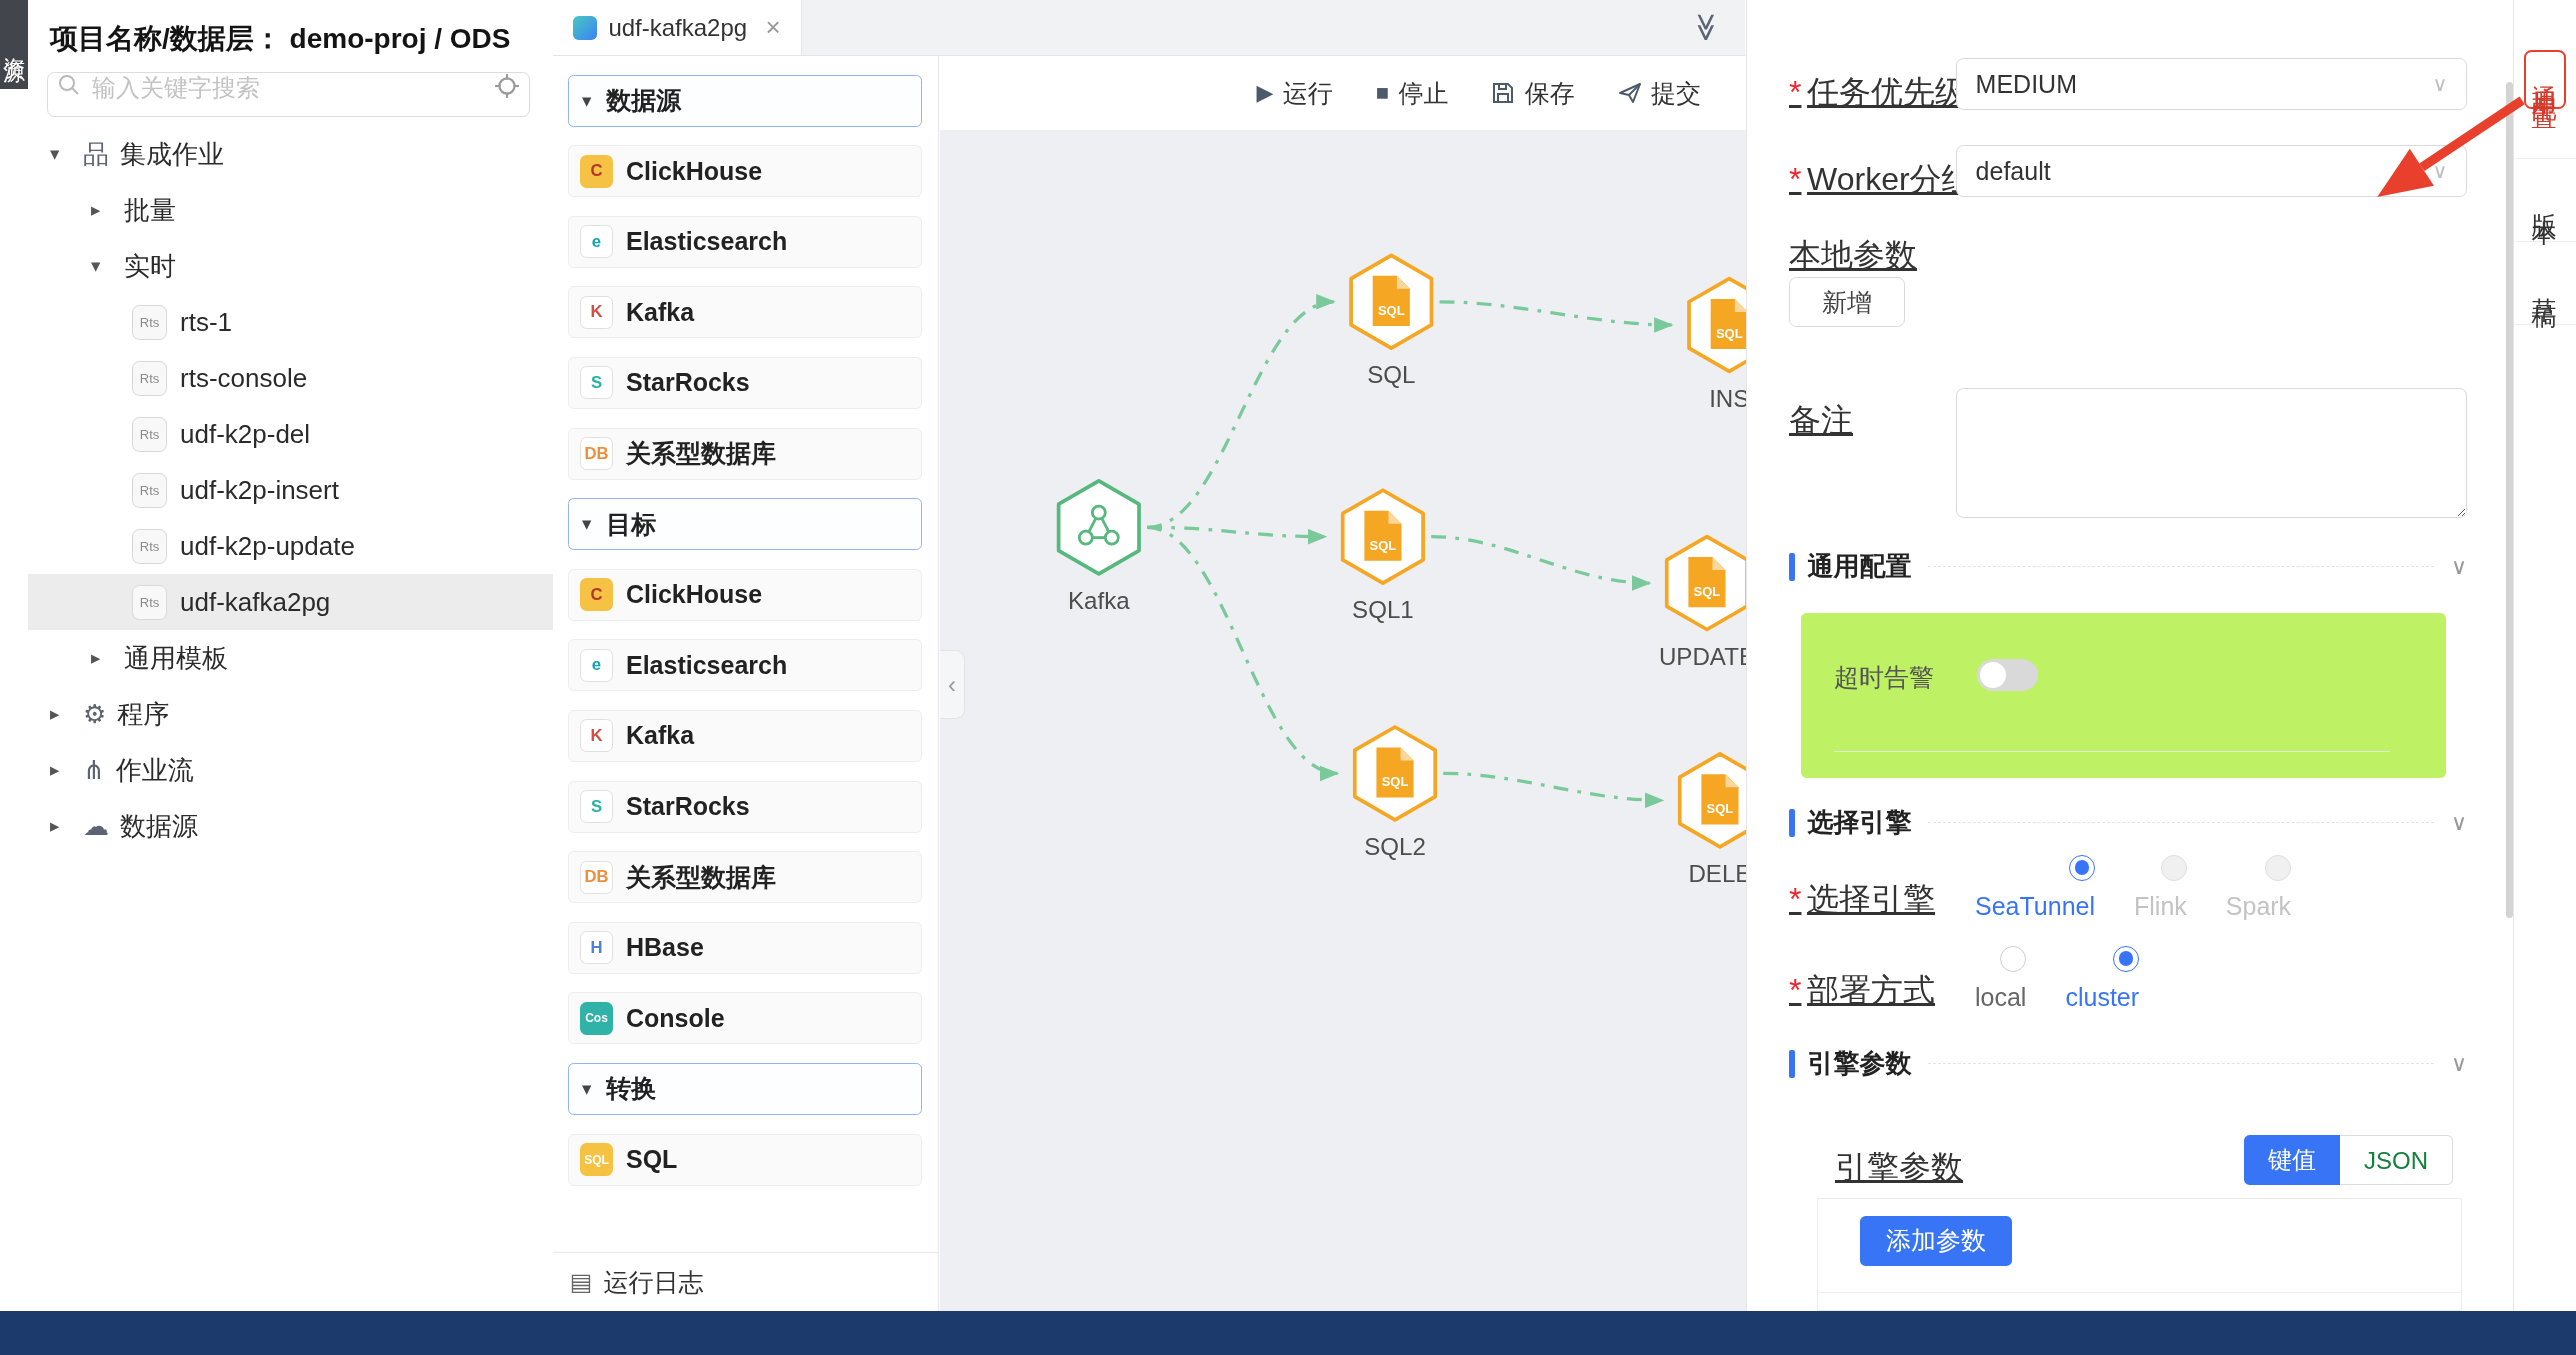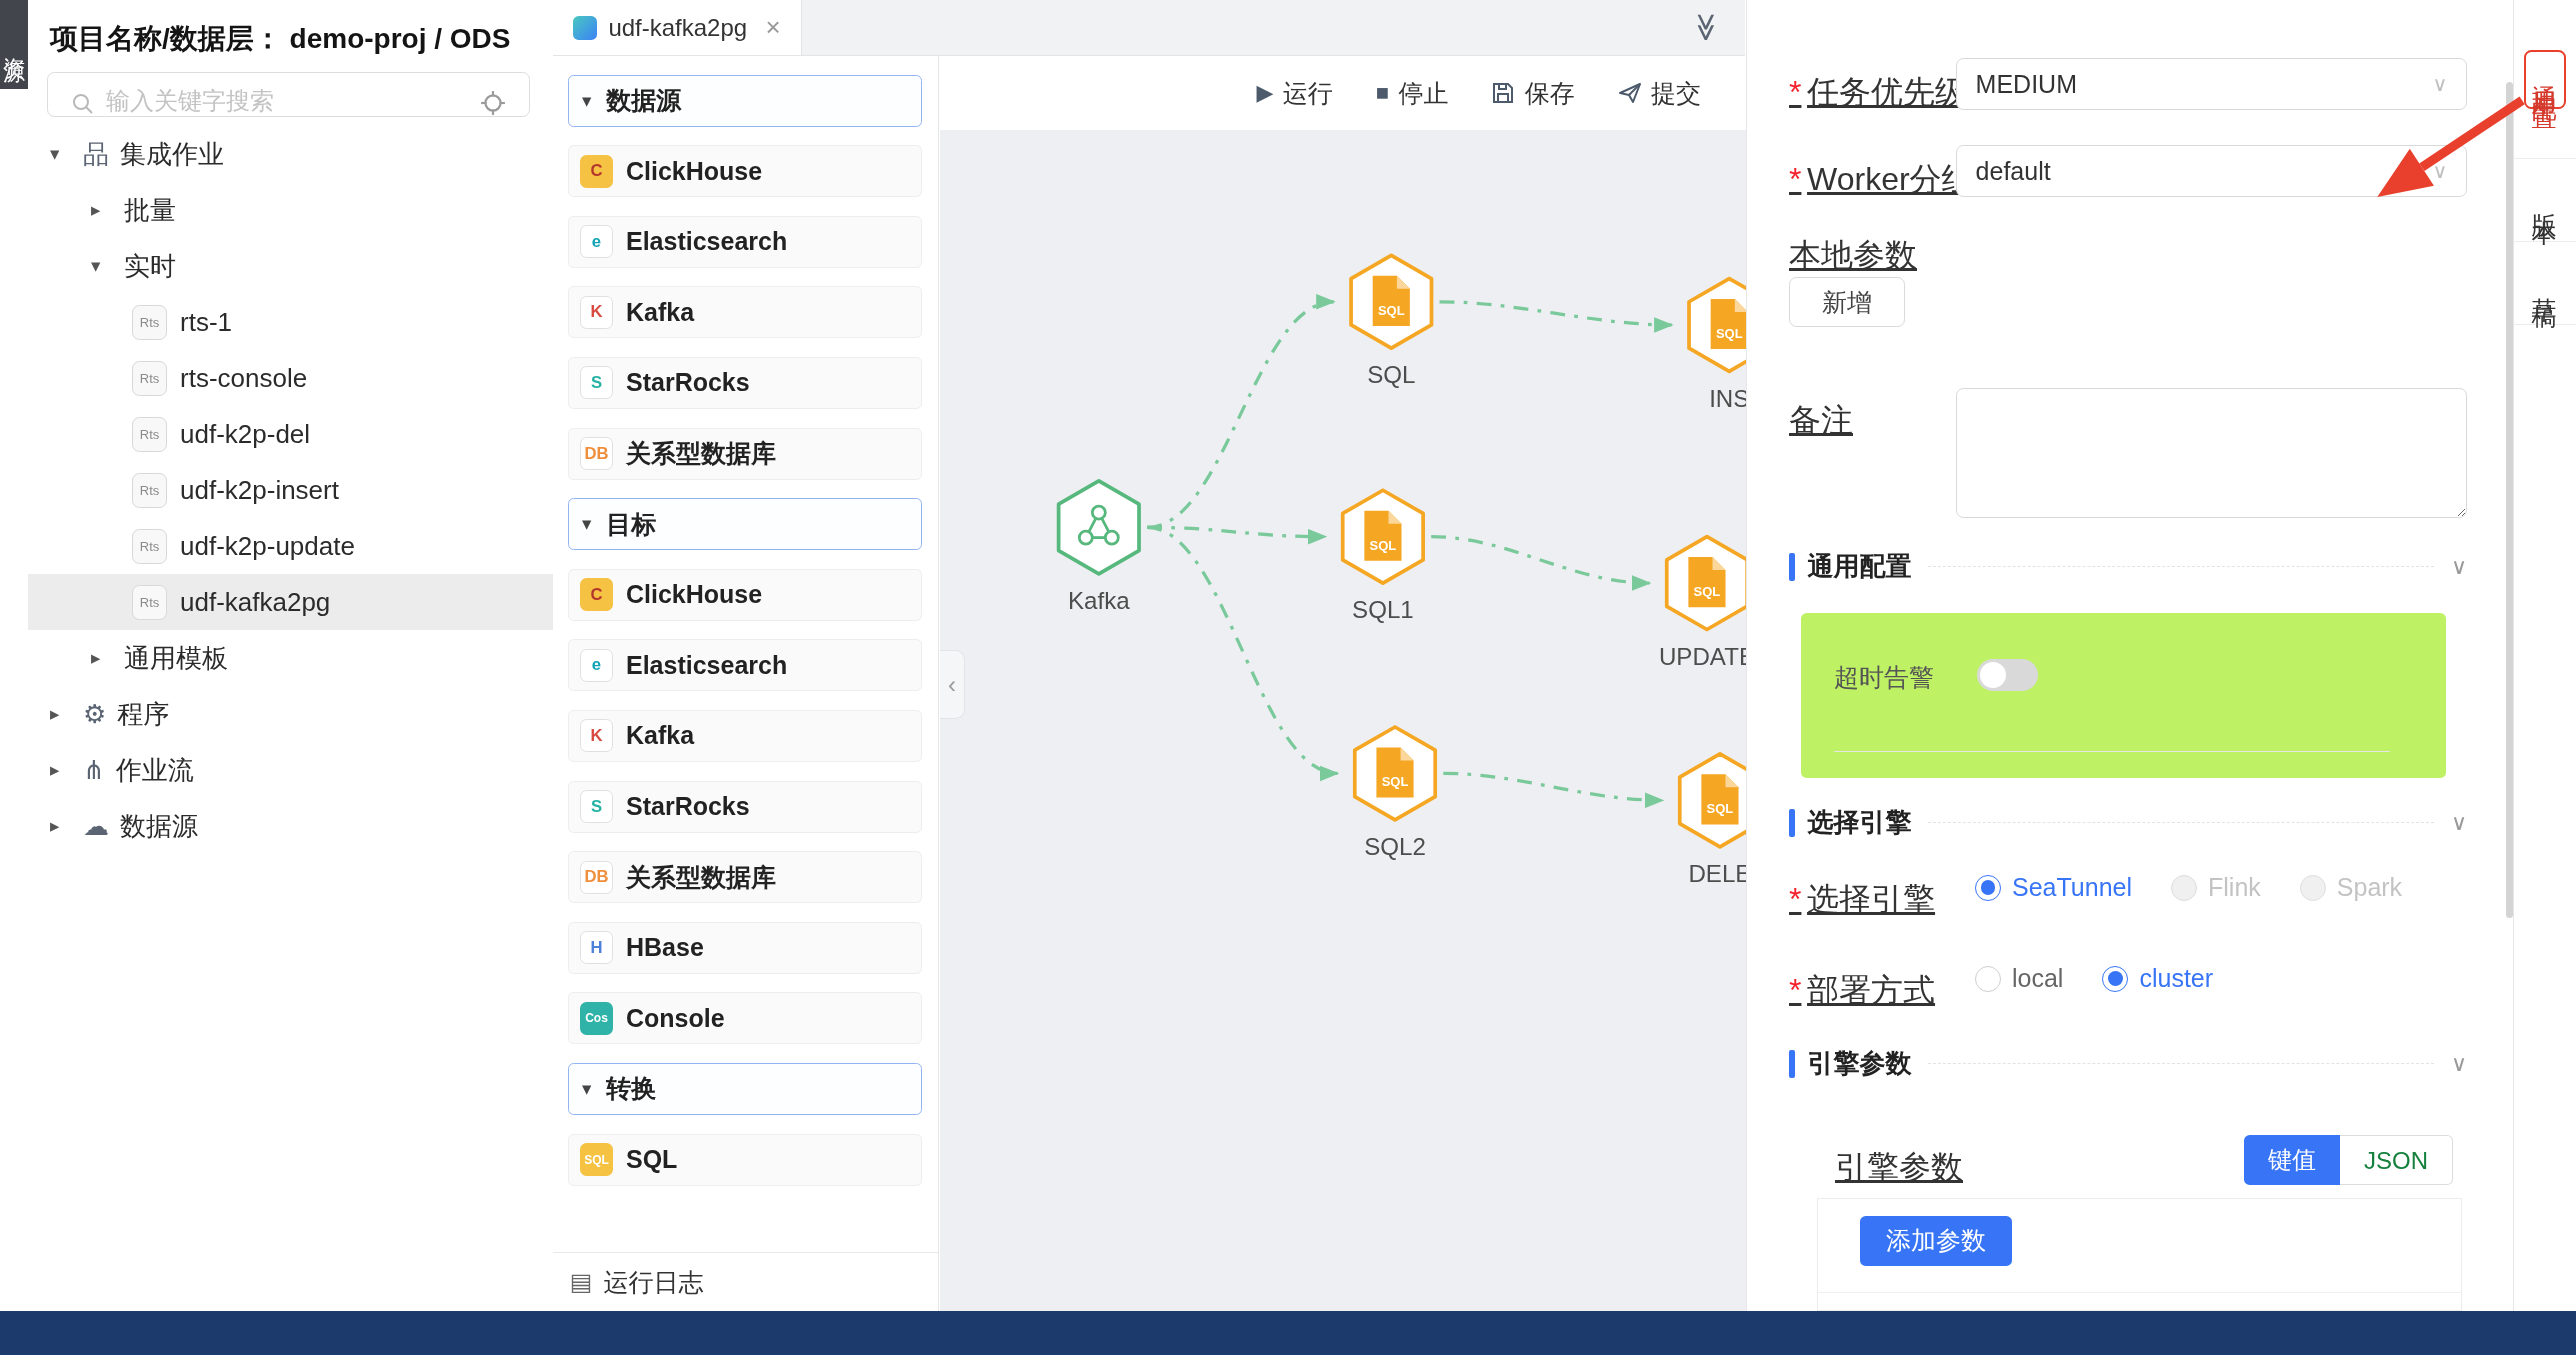--- a/index.html
+++ b/index.html
@@ -9,21 +9,21 @@
   
   .resource-strip{position:absolute;left:0;top:0;width:28px;height:1311px;background:#fff;}
   .resource-dark{position:absolute;left:0;top:0;width:28px;height:89px;background:#43454d;
                  display:flex;align-items:center;justify-content:center;}
   .resource-dark span{writing-mode:vertical-rl;color:#fff;font-size:22px;letter-spacing:4.6px;}
 
   
   .sidebar{position:absolute;left:28px;top:0;width:526px;height:1311px;background:#fff;border-right:0.9px solid #e6e6e6;}
   .sb-header{position:absolute;top:20.4px;left:22px;font-size:28px;font-weight:bold;color:#141414;white-space:nowrap;}
   .sb-search{position:absolute;top:72px;left:18.6px;width:483px;height:45px;border:0.9px solid #dcdcdc;border-radius:7.4px;
-             display:flex;align-items:flex-end;padding:0 23px;gap:9.3px;box-sizing:border-box;background:#fff;}
+             display:flex;align-items:flex-start;padding:0 9px;gap:9.3px;box-sizing:border-box;background:#fff;}
   .sb-search input{border:none;outline:none;flex:1;font-size:24px;color:#333;font-family:inherit;background:transparent;}
   .sb-search input::placeholder{color:#c3c3c3;}
   #tree{position:absolute;top:126px;left:0;right:0;}
   .trow{height:56px;display:flex;align-items:center;font-size:26px;color:#2b2b2b;box-sizing:border-box;cursor:pointer;}
   .trow.sel{background:#ececec;}
   .caret{width:33px;font-size:18.6px;color:#555;flex:none;}
   .ticon{font-size:26px;color:#5a6472;margin-right:11px;flex:none;}
   .badge{width:33px;height:33px;border:0.9px solid #d8d8d8;border-radius:7.4px;background:#f8f8f8;color:#8a8a8a;
          font-size:13px;display:flex;align-items:center;justify-content:center;margin-right:13px;flex:none;}
 
@@ -80,21 +80,21 @@
   .sbar{width:5.6px;height:28px;background:#3875f6;border-radius:1.9px;margin-right:13px;flex:none;}
   .stitle{font-size:26px;font-weight:bold;color:#222;margin-right:16.7px;white-space:nowrap;}
   .sdash{flex:1;border-top:1.9px dashed #e3e3e3;margin-right:16.7px;}
   .schev{color:#999;font-size:22px;}
   .graybox{position:absolute;left:54px;top:613px;width:645px;height:165px;background:#bef264;border-radius:5.6px;}
   .tg-label{position:absolute;left:33px;top:48px;font-size:25px;color:#555;}
   .toggle{position:absolute;left:176px;top:46px;width:61px;height:32px;border-radius:16px;background:#d9d9d9;cursor:pointer;}
   .toggle::after{content:"";position:absolute;left:2.8px;top:2.8px;width:26px;height:26px;border-radius:50%;background:#fff;}
   .gb-div{position:absolute;left:33px;right:56px;bottom:26px;border-top:0.9px solid #e6e6e6;}
   .rgroup{position:absolute;display:flex;gap:39px;align-items:center;height:41px;}
-  .ropt{display:flex;align-items:center;gap:11px;cursor:pointer;}
+  .ropt{display:flex;align-items:flex-end;gap:11px;cursor:pointer;flex-direction:column;}
   .radio{position:relative;width:26px;height:26px;border-radius:50%;box-sizing:border-box;border:1.9px solid #cfcfcf;background:#fff;flex:none;}
   .ropt.checked .radio{border-color:#3875f6;}
   .ropt.checked .radio::after{content:"";position:absolute;inset:4.6px;border-radius:50%;background:#3875f6;}
   .ropt.disabled .radio{background:#f0f0f0;border-color:#dedede;}
   .rlabel{font-size:25px;}
   .ropt.checked .rlabel{color:#3875f6;}
   .ropt.disabled .rlabel{color:#c3c3c3;}
   .ropt.unchecked .rlabel{color:#666;}
   .seg{position:absolute;left:497px;top:1135px;display:flex;}
   .seg-opt{height:50px;line-height:50px;padding:0 24px;font-size:24px;box-sizing:border-box;cursor:pointer;}

